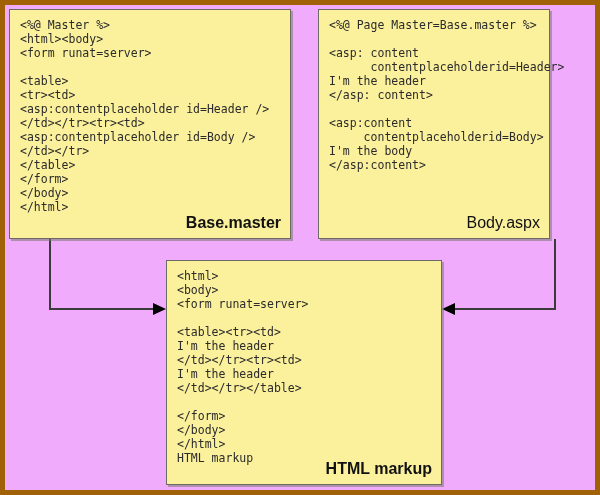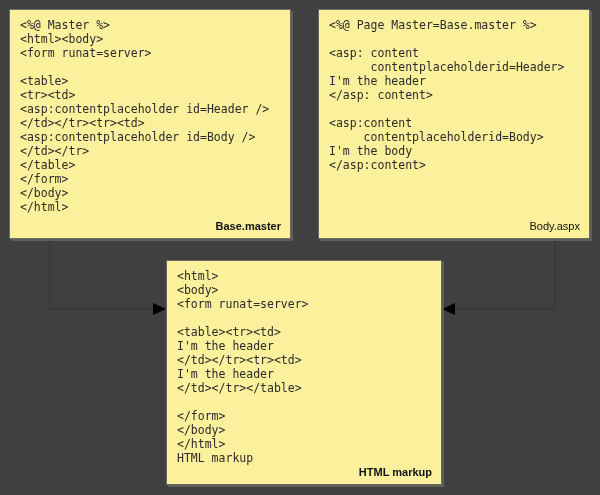--- a/index.html
+++ b/index.html
@@ -4,22 +4,22 @@
 <style>
   html, body {
     margin: 0;
     padding: 0;
     background: #000000;
   }
   #canvas {
     position: relative;
     width: 600px;
     height: 495px;
-    background: #404040;
-    border: 5px solid #404040;
+    background: #f0abfc;
+    border: 5px solid #a16207;
     box-sizing: border-box;
     overflow: hidden;
     font-family: "Liberation Sans", sans-serif;
   }
 
   
   .note {
     position: absolute;
     background: #FBF09C;
     border: 1px solid #6b6b63;
@@ -37,30 +37,30 @@
     line-height: 14px;
     color: #2b2b2b;
     white-space: pre;
     letter-spacing: 0px;
   }
   .note-label {
     position: absolute;
     right: 9px;
     bottom: 6px;
     font-family: "Liberation Sans", sans-serif;
-    font-size: 11px;
+    font-size: 16px;
     font-weight: bold;
     color: #111111;
     white-space: nowrap;
   }
   .note-label.plain { font-weight: normal; }
 
   
   #box-master  { left: 4px;   top: 4px;   width: 282px; height: 230px; }
-  #box-page    { left: 313px; top: 4px;   width: 272px; height: 230px; }
+  #box-page    { left: 313px; top: 4px;   width: 232px; height: 230px; }
   #box-output  { left: 161px; top: 255px; width: 276px; height: 225px; }
 
   
   .conn {
     position: absolute;
     background: #3a3a3a;
     z-index: 1;
   }
   .v-line { width: 2px; }
   .h-line { height: 2px; }

